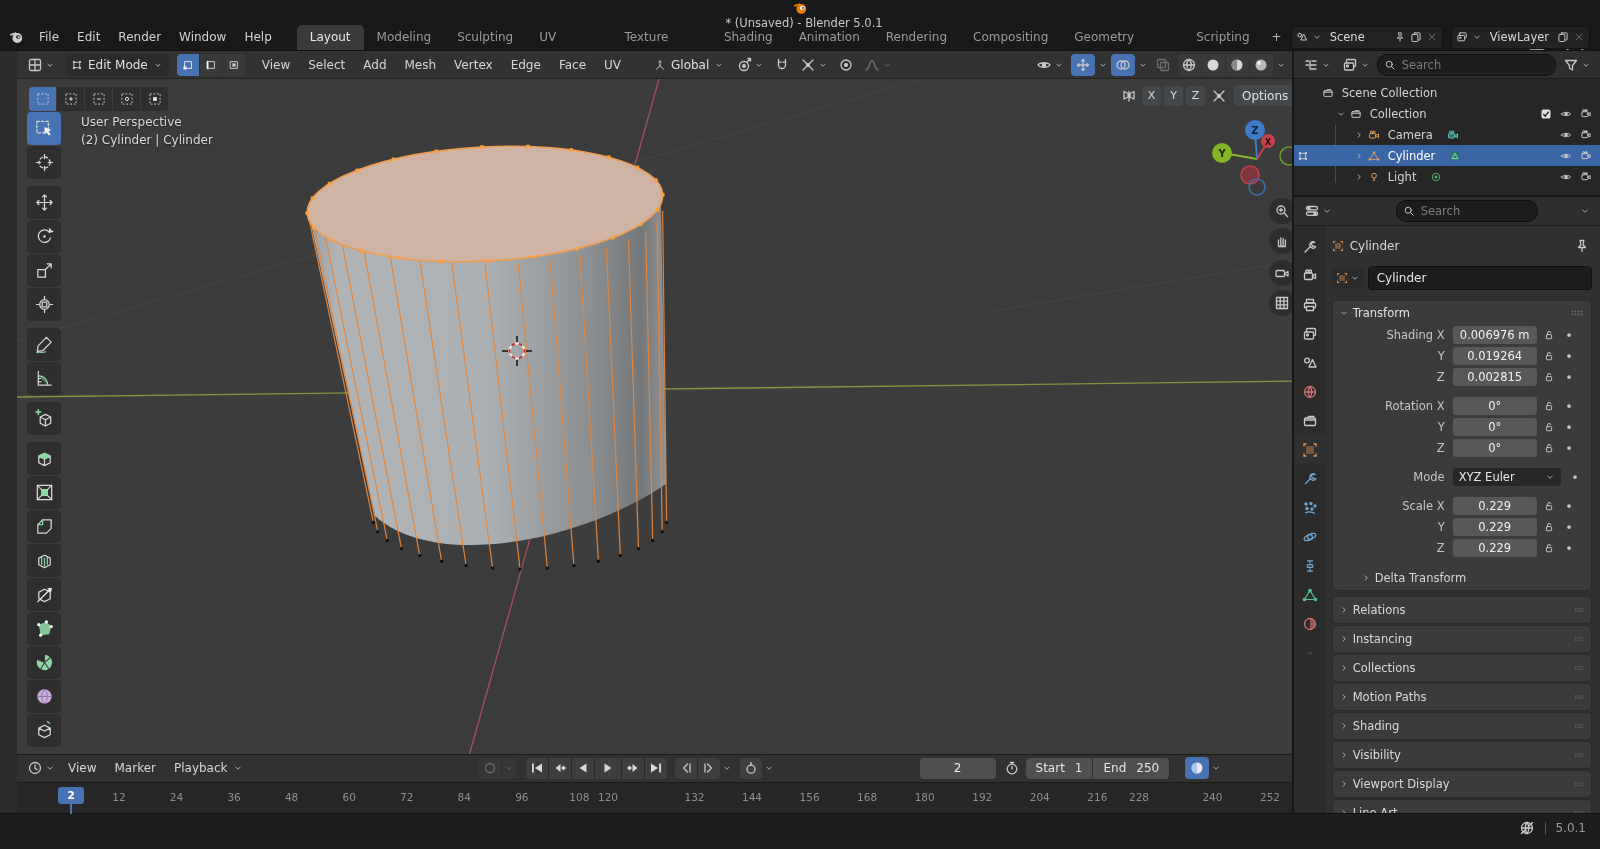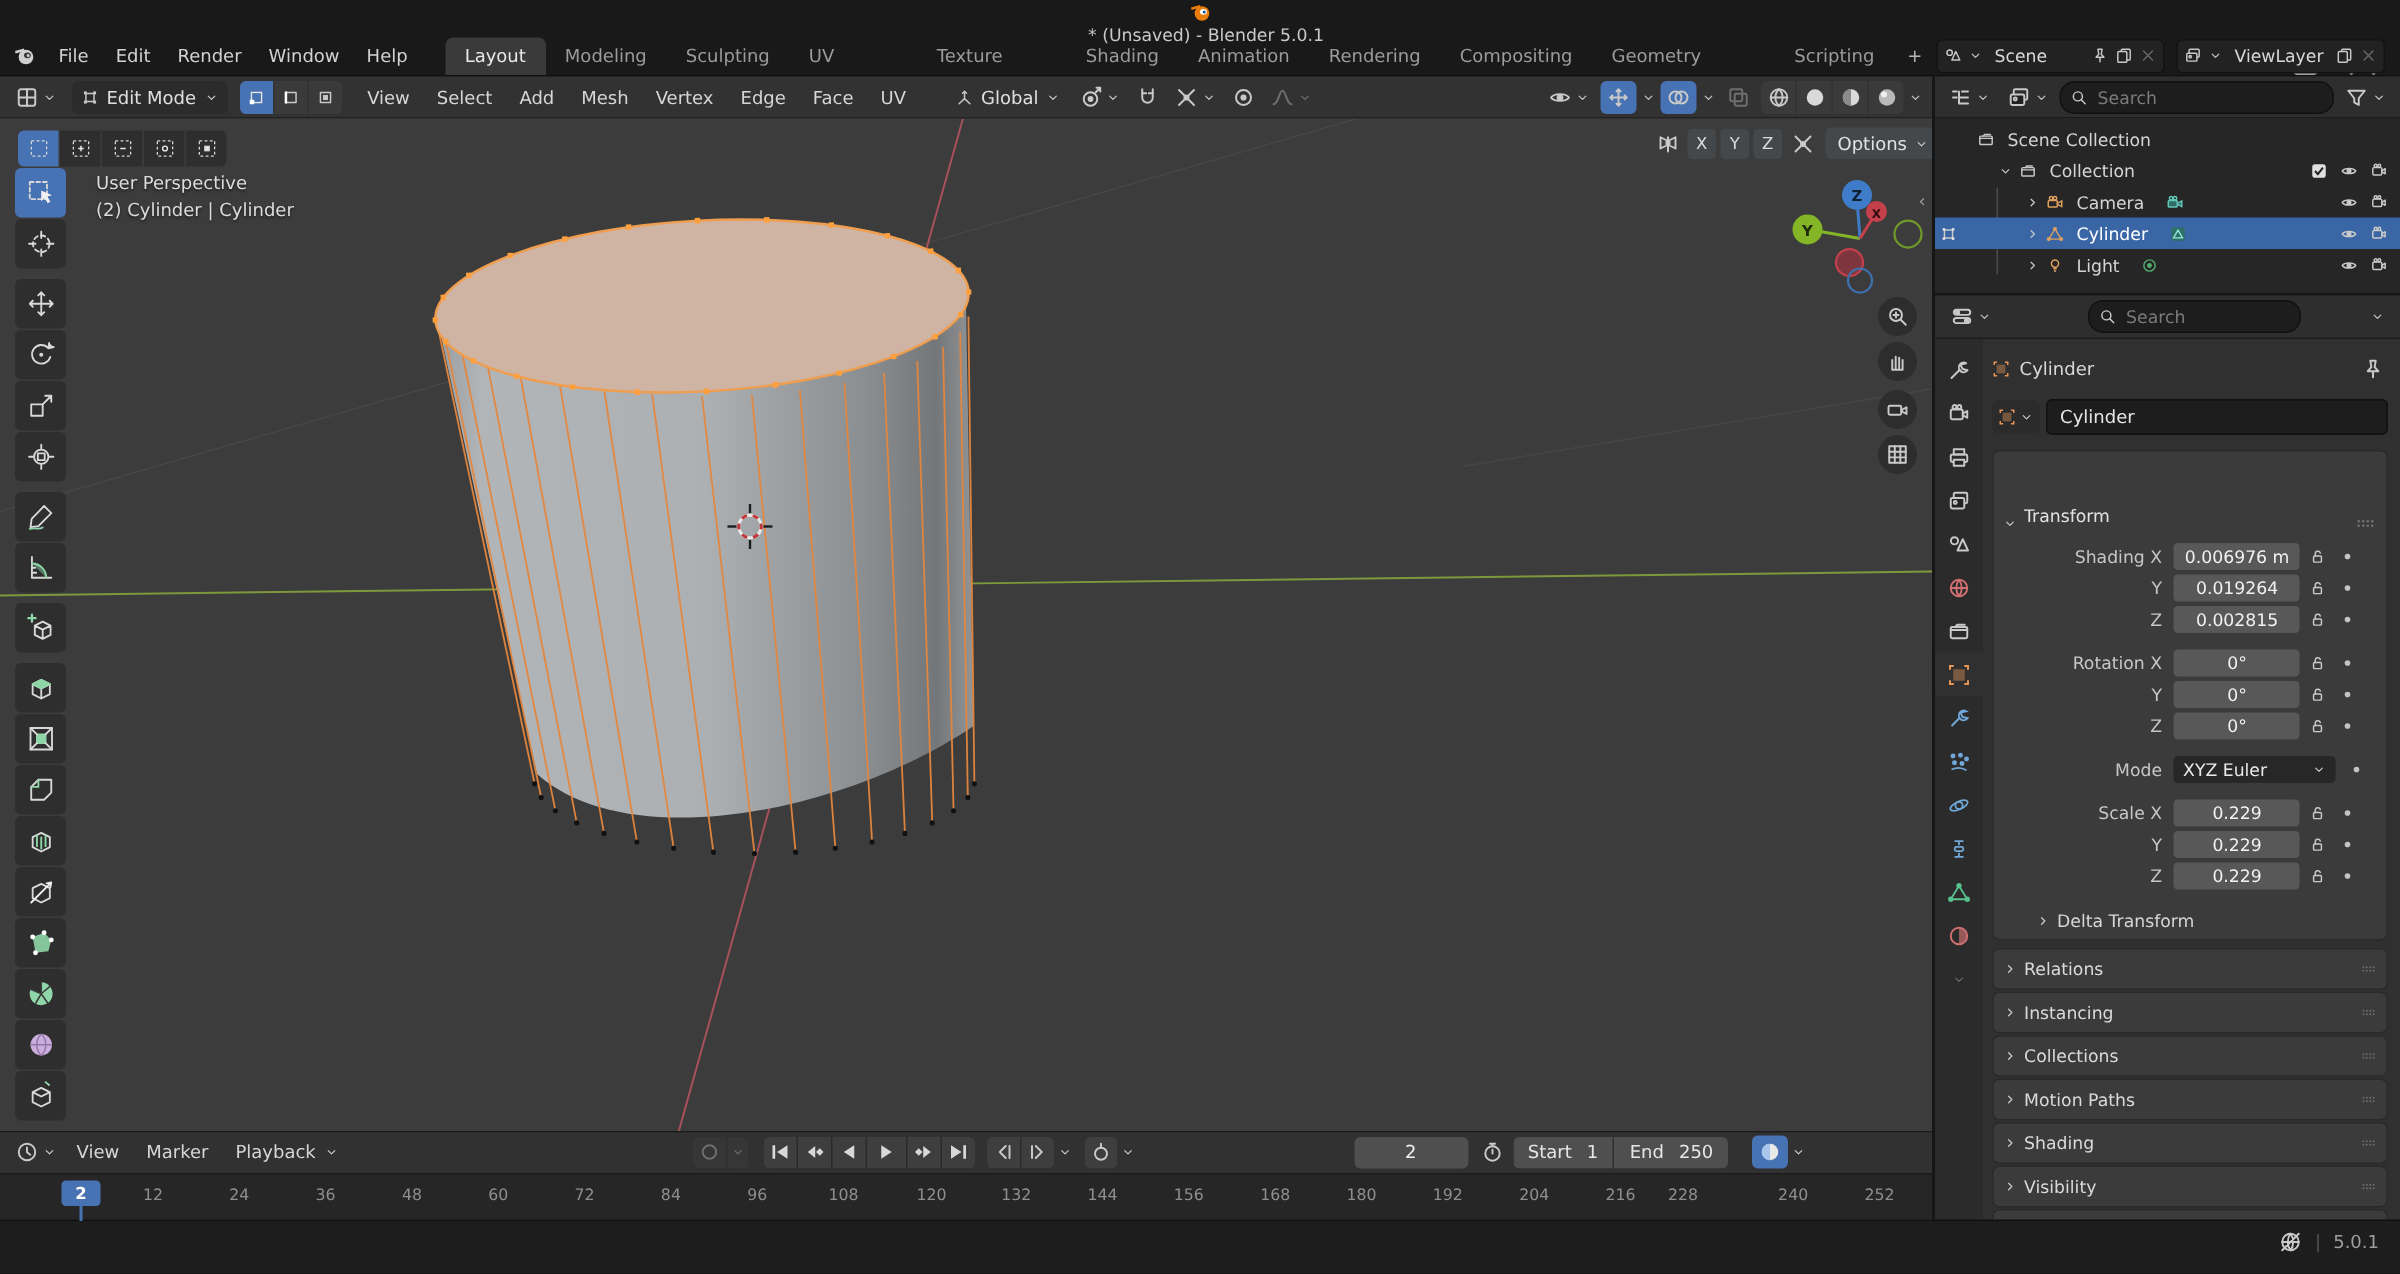--- a/index.html
+++ b/index.html
@@ -25,21 +25,21 @@
   .wtab{padding:0 13px;height:25px;line-height:25px;color:#9b9b9b;font-size:12px;border-radius:5px 5px 0 0;}
   .wtab.active{background:#3a3a3a;color:#e8e8e8;}
   .wtab.plus{color:#b5b5b5;padding:0 9px;}
   #tb-right{margin-left:auto;display:flex;gap:8px;align-items:center;padding-right:10px;}
   .tbwidget{display:flex;align-items:center;background:#222;border:1px solid #131313;border-radius:4px;height:21px;padding:0 4px;gap:4px;}
   .tbwidget .val{color:#d8d8d8;font-size:11.5px;padding:0 4px;min-width:56px;}
   .dim{opacity:.4;}
 
   
   #main{display:flex;height:762px;}
-  #left-col{width:1290px;display:flex;flex-direction:column;}
+  #left-col{width:1290px;display:flex;flex-direction:column;margin-left:17px;}
   #right-col{width:310px;display:flex;flex-direction:column;border-left:2px solid #161616;}
 
   
   #vp-header{height:27px;background:#323232;display:flex;align-items:center;border-bottom:1px solid #222;padding:0 6px;gap:2px;}
   .hbtn{display:flex;align-items:center;gap:2px;height:22px;padding:0 4px;border-radius:4px;}
   .hmenu{padding:0 9px;line-height:26px;color:#d6d6d6;font-size:12px;}
   .dropdown{display:flex;align-items:center;gap:5px;background:#2b2b2b;border-radius:4px;height:22px;padding:0 6px;color:#e0e0e0;}
   .modegrp{display:flex;gap:1px;margin-left:6px;}
   .modegrp .mbtn{width:22px;height:22px;background:#3a3a3a;display:flex;align-items:center;justify-content:center;}
   .modegrp .mbtn:first-child{border-radius:4px 0 0 4px;}
@@ -105,21 +105,21 @@
   #prop-tabs{width:32px;background:#2b2b2b;display:flex;flex-direction:column;align-items:stretch;padding-top:6px;}
   .ptab{height:29px;display:flex;align-items:center;justify-content:center;}
   .ptab.active{background:#303030;border-radius:3px 0 0 3px;}
   #prop-content{flex:1;background:#303030;padding:8px 8px 0 6px;overflow:hidden;position:relative;}
   #breadcrumb{display:flex;align-items:center;gap:6px;height:24px;color:#d8d8d8;}
   #breadcrumb .pin{margin-left:auto;margin-right:2px;}
   #name-row{display:flex;align-items:center;gap:4px;margin:8px 0 10px 0;}
   #name-row .iconbtn{display:flex;align-items:center;background:#2b2b2b;border-radius:4px;height:22px;padding:0 4px;gap:2px;}
   #name-row .namefield{flex:1;height:22px;background:#1d1d1d;border:1px solid #111;border-radius:4px;display:flex;align-items:center;padding:0 8px;color:#e6e6e6;}
   .panel{background:#3b3b3b;border:1px solid #2a2a2a;border-radius:5px;margin-bottom:5px;}
-  .panel-head{height:24px;display:flex;gap:4px;padding:0 6px;color:#e2e2e2;font-size:11.5px;margin-top:36px;}
+  .panel-head{height:24px;display:flex;align-items:center;gap:4px;padding:0 6px;color:#e2e2e2;font-size:11.5px;}
   .panel-head .grip{margin-left:auto;opacity:.55;}
   .trow{display:flex;align-items:center;height:20px;margin-bottom:1px;}
   .trow .tlab{width:112px;text-align:right;padding-right:8px;color:#c6c6c6;font-size:11.5px;}
   .tfield{width:84px;height:18px;background:#585858;border-radius:3px;display:flex;align-items:center;justify-content:center;color:#f2f2f2;font-size:11.5px;}
   .tfield.drop{width:96px;background:#272727;justify-content:flex-start;padding:0 6px;color:#e8e8e8;}
   .tfield.drop .ico{margin-left:auto;}
   .tlock{margin-left:6px;}
   .tdot{margin-left:8px;}
   .rowgap{height:8px;}
   .subrow{display:flex;align-items:center;gap:4px;height:24px;padding-left:34px;color:#d6d6d6;font-size:11.5px;}
@@ -1020,21 +1020,21 @@
           <div id="playhead-line"></div>
         <div class="rlabel" style="left: 101.96px;">12</div>
             <div class="rlabel" style="left: 159.512px;">24</div>
             <div class="rlabel" style="left: 217.064px;">36</div>
             <div class="rlabel" style="left: 274.616px;">48</div>
             <div class="rlabel" style="left: 332.168px;">60</div>
             <div class="rlabel" style="left: 389.72px;">72</div>
             <div class="rlabel" style="left: 447.272px;">84</div>
             <div class="rlabel" style="left: 504.824px;">96</div>
             <div class="rlabel" style="left: 562.376px;">108</div>
-            <div class="rlabel" style="left: 621px; text-align: right;">120</div>
+            <div class="rlabel" style="left: 591px; text-align: right;">120</div>
             <div class="rlabel" style="left: 677.48px;">132</div>
             <div class="rlabel" style="left: 735.032px;">144</div>
             <div class="rlabel" style="left: 792.584px;">156</div>
             <div class="rlabel" style="left: 850.136px;">168</div>
             <div class="rlabel" style="left: 907.688px;">180</div>
             <div class="rlabel" style="left: 965.24px;">192</div>
             <div class="rlabel" style="left: 1022.79px;">204</div>
             <div class="rlabel" style="left: 1080.34px;">216</div>
             <div class="rlabel" style="left: 1122px;">228</div>
             <div class="rlabel" style="left: 1195.45px;">240</div>

